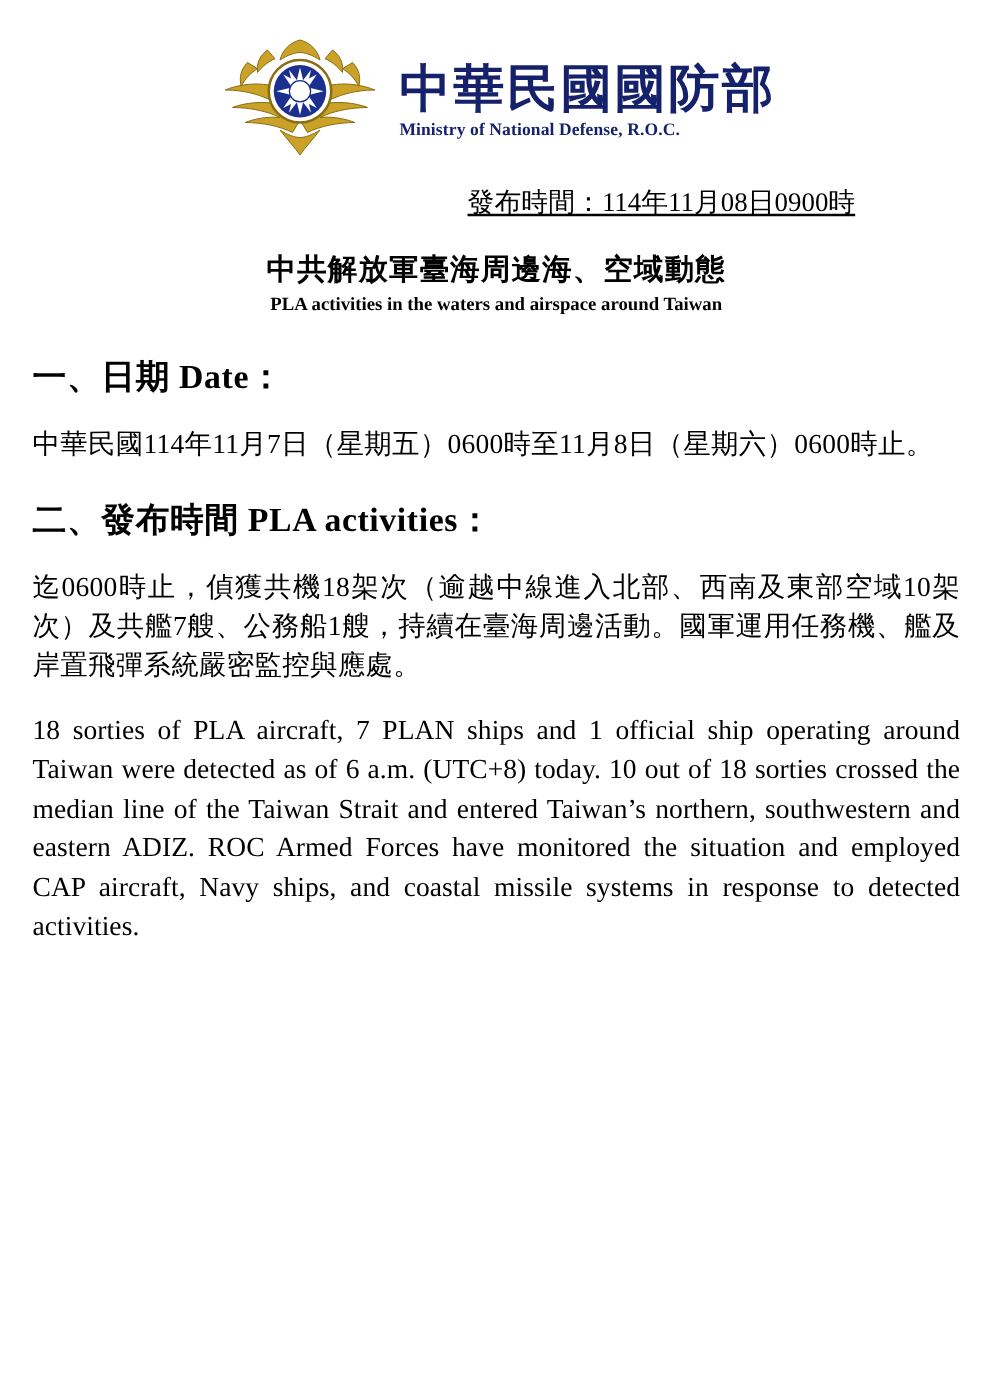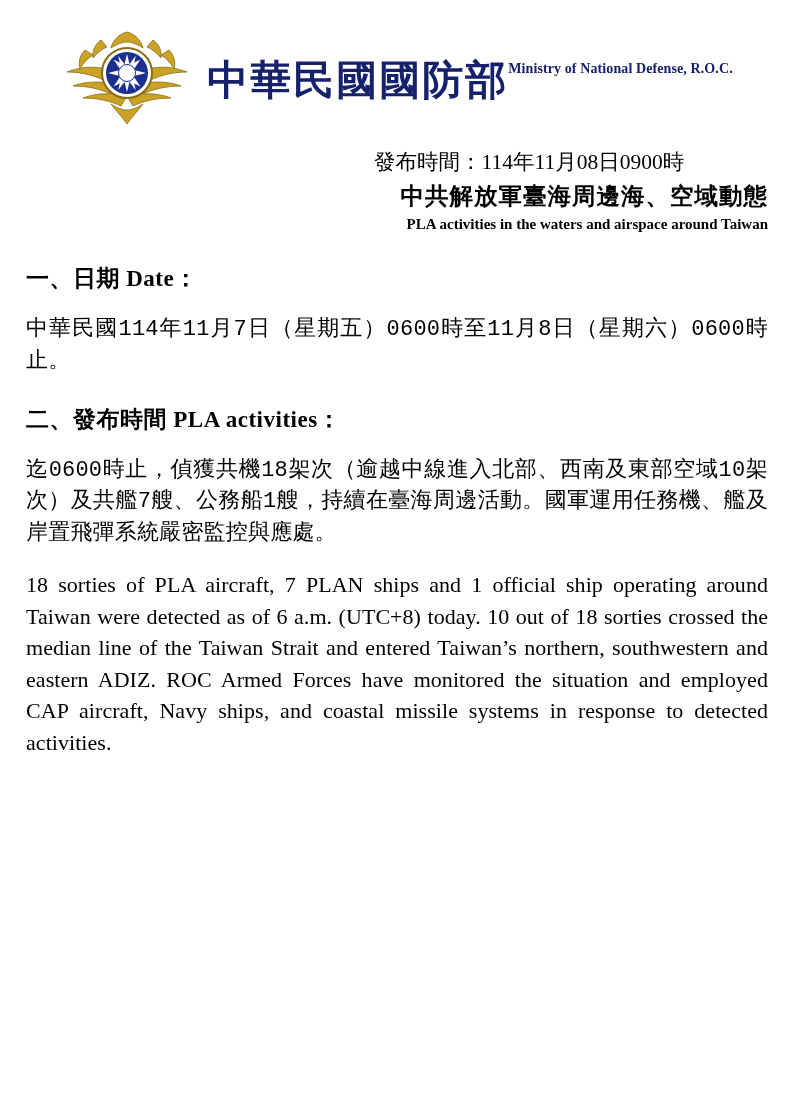--- a/index.html
+++ b/index.html
@@ -32,21 +32,21 @@
   }
   .emblem {
     width: 132px;
     height: 104px;
     flex: 0 0 auto;
     position: relative;
   }
   .emblem svg { display: block; }
   .org-block {
     display: flex;
-    flex-direction: row;
+    flex-direction: column;
     justify-content: center;
     padding-top: 6px;
   }
   .org-cn {
     font-size: 41px;
     font-weight: bold;
     letter-spacing: 2px;
     color: #15216b;
     line-height: 1.1;
     font-family: "Liberation Serif", "DejaVu Serif", serif;
@@ -58,57 +58,58 @@
     margin-top: 3px;
     letter-spacing: 0.1px;
   }
 
   
   .release {
     margin-top: 16px;
     margin-left: 348px;
     font-size: 21.5px;
     line-height: 1.55;
+    text-decoration: underline;
   }
   .release div { white-space: nowrap; }
 
   
   .doc-title {
-    text-align: right;
+    text-align: center;
+    margin-top: 20px;
   }
   .doc-title .t-cn {
     font-size: 23.5px;
     font-weight: bold;
     letter-spacing: 1px;
     line-height: 1.45;
   }
   .doc-title .t-en {
     font-size: 15px;
     font-weight: bold;
     line-height: 1.45;
     margin-top: 1px;
   }
 
   
   .section-heading {
-    font-size: 23px;
+    font-size: 27px;
     font-weight: bold;
     margin-top: 27px;
     letter-spacing: 0.5px;
   }
   p.body {
     font-size: 22px;
     line-height: 1.43;
     margin: 20px 0 0 0;
     text-align: justify;
     text-justify: inter-ideograph;
   }
   p.body.cn {
     letter-spacing: 0.2px;
-    font-family: Liberation Mono, monospace;
   }
   p.body.en {
     letter-spacing: 0.05px;
   }
 </style>
 </head>
 <body>
 
 <div class="page">
 

